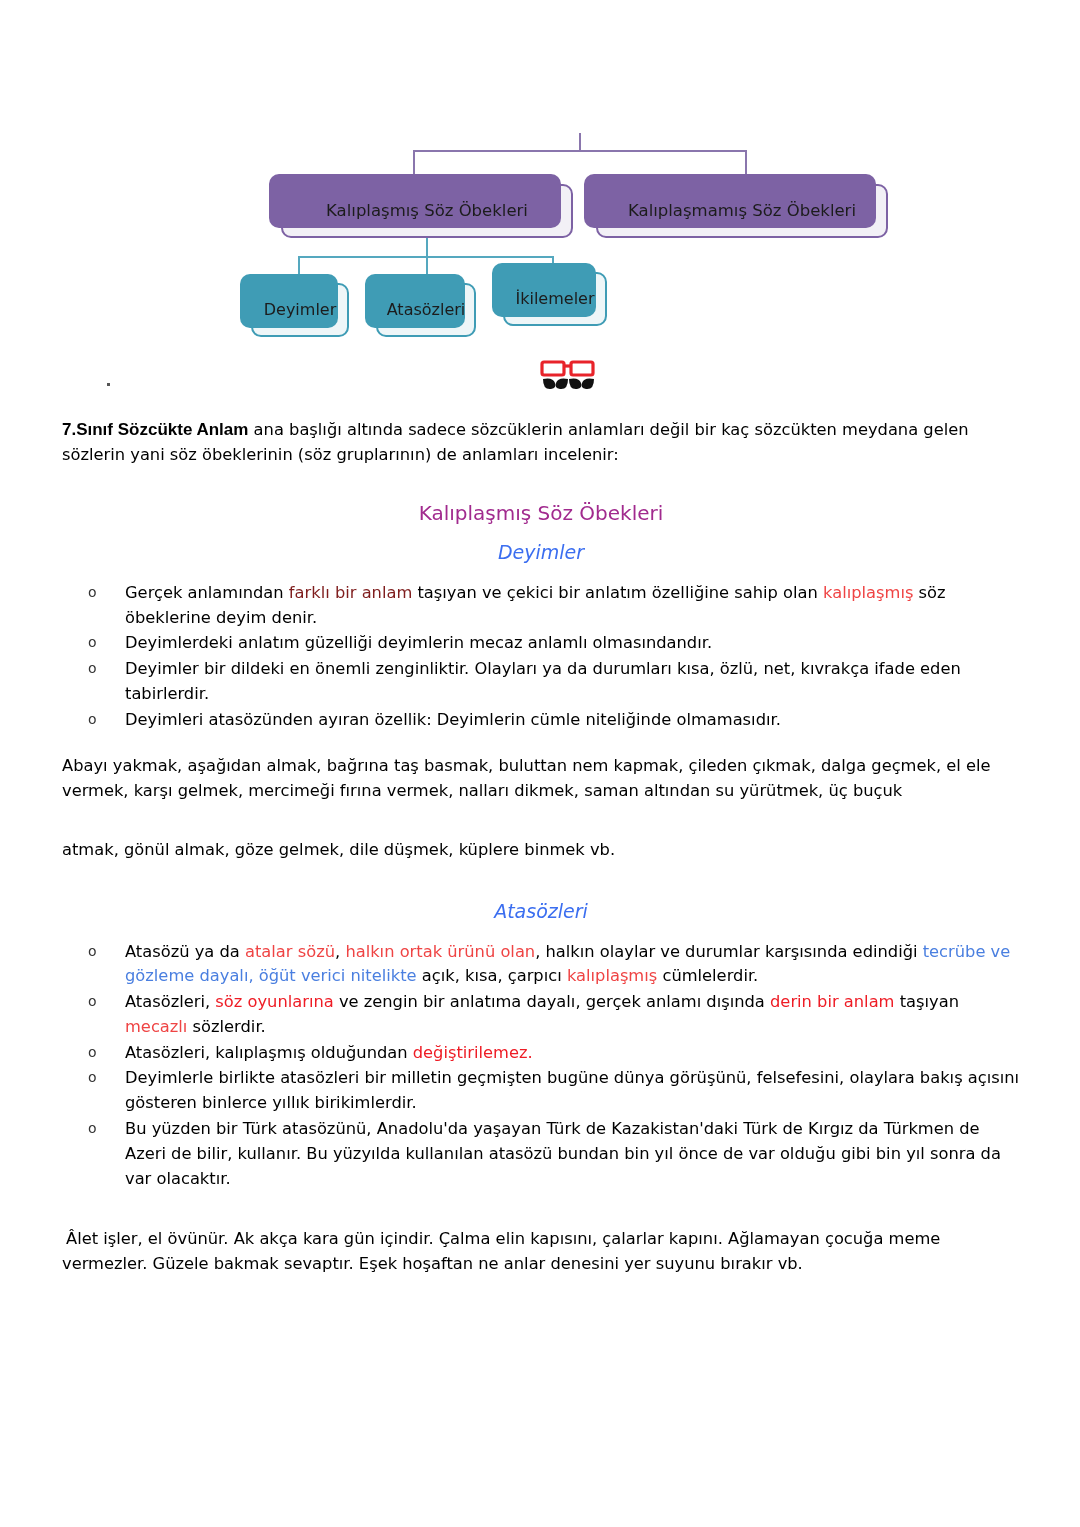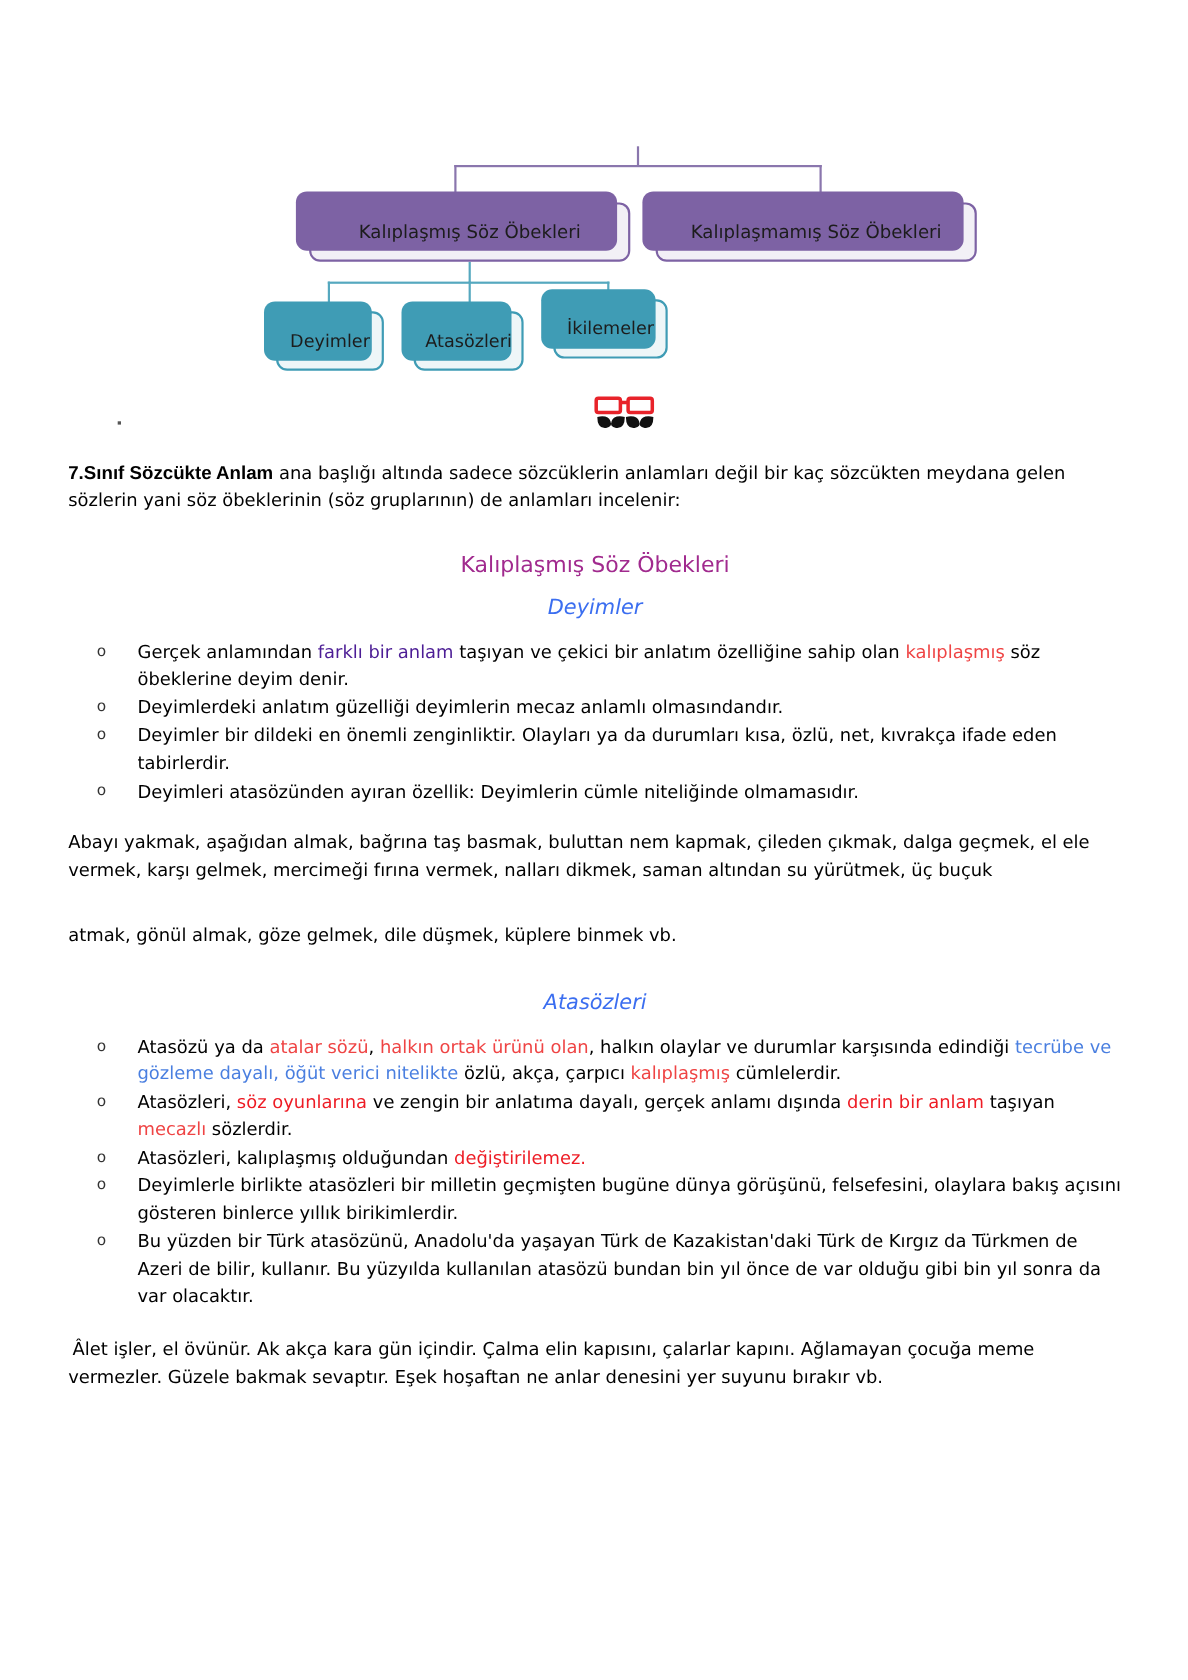--- a/index.html
+++ b/index.html
@@ -169,24 +169,24 @@
     top: 1px;
     font-size: 14px;
     color: #333;
     line-height: 1.52;
   }
 
   p.para {
     margin: 22px 0 0 0;
   }
   p.para.gap { margin-top: 34px; }
-  p.examples-last { margin-top: 24px; text-indent: 4px; }
-
-  
-  .c-blue    { color: #4c1d95; }
+  p.examples-last { margin-top: 36px; text-indent: 4px; }
+
+  
+  .c-blue    { color: #7f1d1d; }
   .c-lblue   { color: #000000; }
   .c-orange  { color: #ef4444; }
   .c-red     { color: #ee1c25; }
   .c-midblue { color: #4a7fe0; }
 </style>
 </head>
 <body>
 
 <div class="page">
 
@@ -260,21 +260,21 @@
 
       <li><span>Deyimleri atasözünden ayıran özellik: Deyimlerin cümle niteliğinde olmamasıdır.</span></li>
     </ul>
 
     <p class="para">Abayı yakmak, aşağıdan almak, bağrına taş basmak, buluttan nem kapmak, çileden çıkmak, dalga geçmek, el ele vermek, karşı gelmek, mercimeği fırına vermek, nalları dikmek, saman altından su yürütmek, üç buçuk</p>
     <p class="para gap">atmak, gönül almak, göze gelmek, dile düşmek, küplere binmek vb.</p>
 
     <h3 class="heading-blue atasoz">Atasözleri</h3>
 
     <ul class="bullets">
-      <li><span>Atasözü ya da </span><span class="c-orange">atalar sözü</span><span>, </span><span class="c-orange">halkın ortak ürünü olan</span><span>, halkın olaylar ve durumlar karşısında edindiği </span><span class="c-midblue">tecrübe ve gözleme dayalı, öğüt verici nitelikte</span><span> özlü, akça, çarpıcı </span><span class="c-orange">kalıplaşmış</span><span> cümlelerdir.</span></li>
+      <li><span>Atasözü ya da </span><span class="c-orange">atalar sözü</span><span>, </span><span class="c-orange">halkın ortak ürünü olan</span><span>, halkın olaylar ve durumlar karşısında edindiği </span><span class="c-midblue">tecrübe ve gözleme dayalı, öğüt verici nitelikte</span><span> açık, kısa, çarpıcı </span><span class="c-orange">kalıplaşmış</span><span> cümlelerdir.</span></li>
 
       <li><span>Atasözleri,  </span><span class="c-red">söz oyunlarına</span><span> ve zengin bir anlatıma dayalı, gerçek anlamı dışında </span><span class="c-red">derin bir anlam</span><span> taşıyan </span><span class="c-orange">mecazlı</span><span> sözlerdir.</span></li>
 
       <li><span>Atasözleri, kalıplaşmış olduğundan </span><span class="c-red">değiştirilemez.</span></li>
 
       <li><span>Deyimlerle birlikte atasözleri bir milletin geçmişten bugüne dünya görüşünü, felsefesini, olaylara bakış açısını gösteren binlerce yıllık birikimlerdir.</span></li>
 
       <li><span>Bu yüzden bir Türk atasözünü, Anadolu'da yaşayan Türk de Kazakistan'daki Türk de Kırgız da Türkmen de Azeri de bilir, kullanır. Bu yüzyılda kullanılan atasözü bundan bin yıl önce de var olduğu gibi bin yıl sonra da var olacaktır.</span></li>
     </ul>
 

